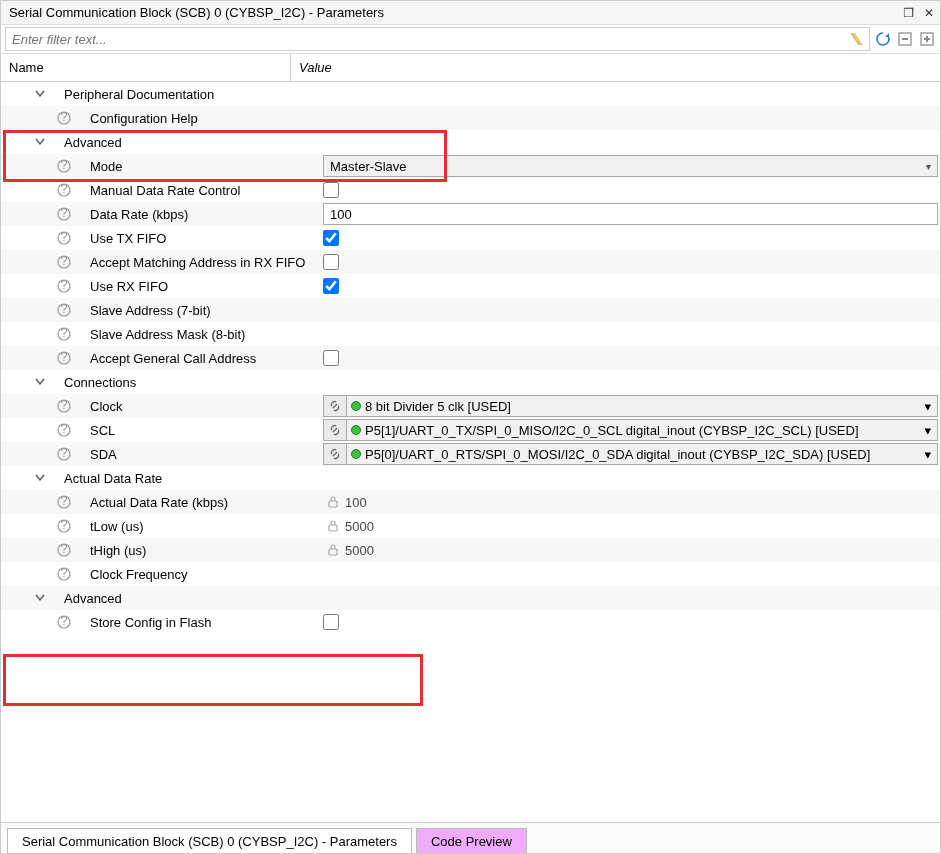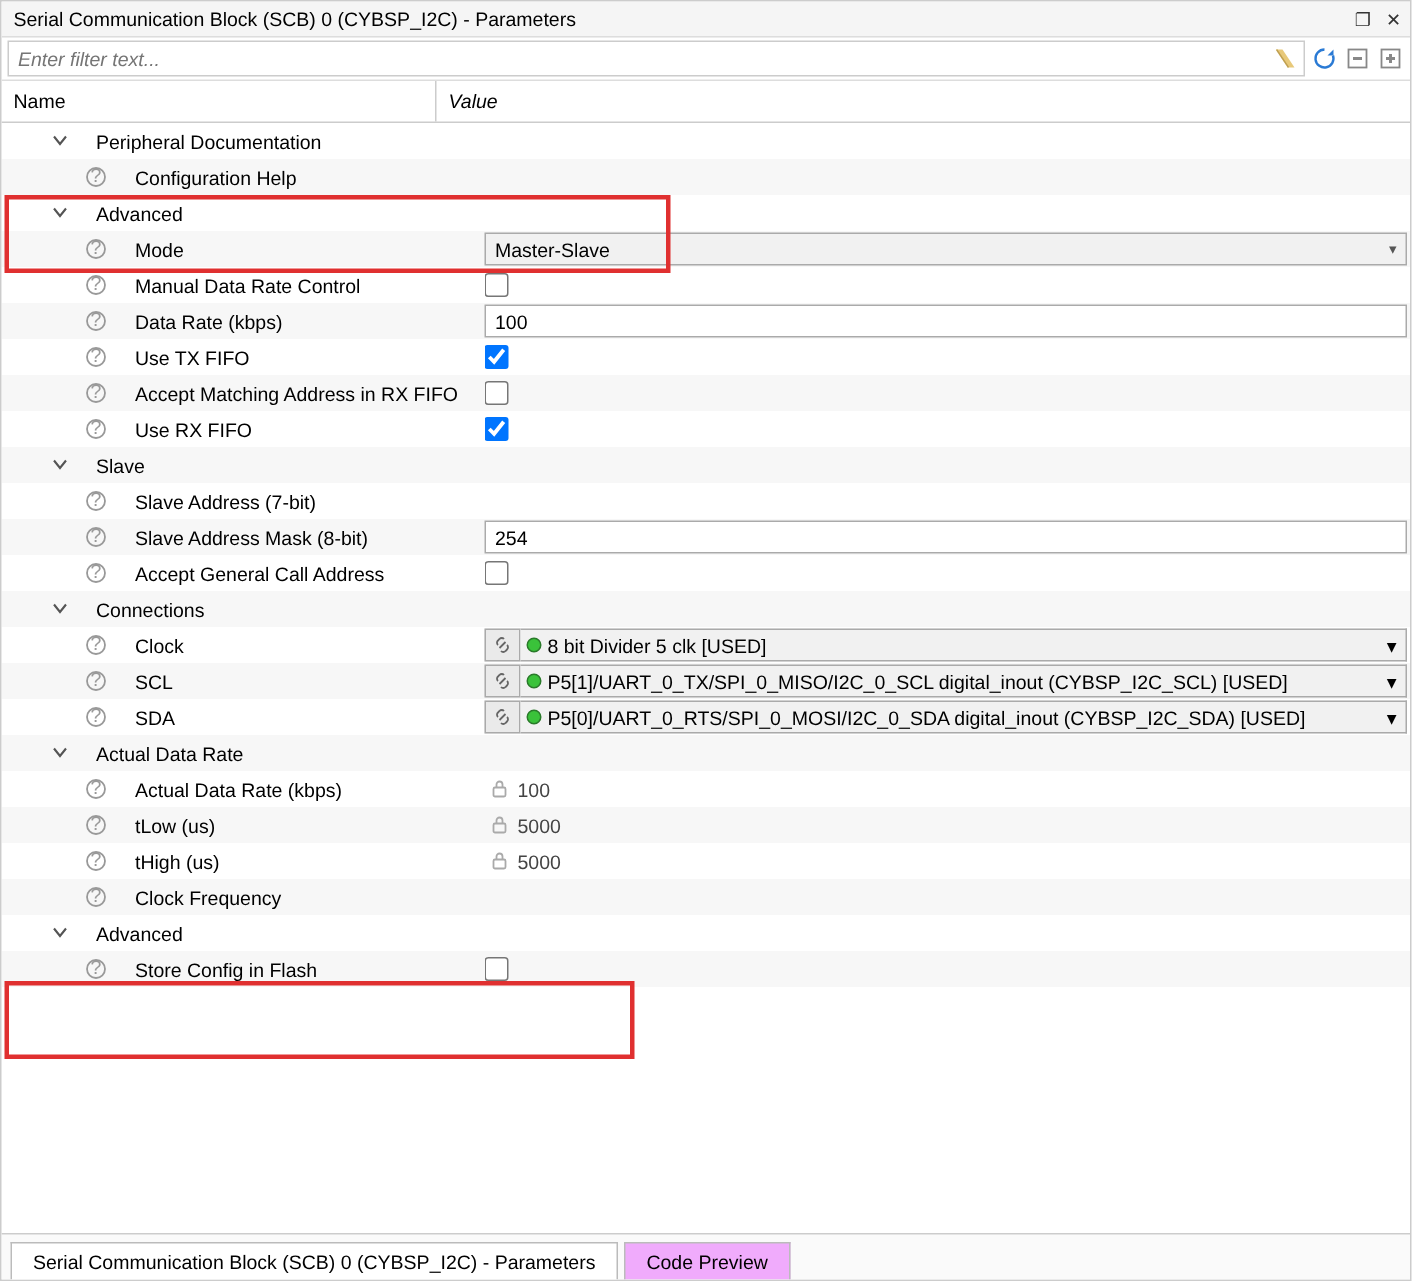--- a/index.html
+++ b/index.html
@@ -227,31 +227,20 @@
             <text x="7" y="10" text-anchor="middle" font-size="9" fill="#999">?</text>
           </svg>
         </span>
       <span>Use RX FIFO</span>
     </div>
     <div class="value-cell">
         <input type="checkbox" checked="" class="checkbox" style="">
       </div>
   </div>
 
-  <div class="row indent1">
-    <div class="name-cell">
-      <span class="chev">
-          <svg viewBox="0 0 10 10" width="10" height="10">
-            <path d="M1 2 L5 7 L9 2" fill="none" stroke="#555" stroke-width="1.4"></path>
-          </svg>
-        </span>
-      <span>Slave</span>
-    </div>
-    <div class="value-cell"></div>
-  </div>
   <div class="row indent2">
     <div class="name-cell">
       <span class="help-icon">
           <svg viewBox="0 0 14 14">
             <circle cx="7" cy="7" r="6" fill="none" stroke="#999" stroke-width="1.2"></circle>
             <text x="7" y="10" text-anchor="middle" font-size="9" fill="#999">?</text>
           </svg>
         </span>
       <span>Slave Address (7-bit)</span>
     </div>
@@ -259,23 +248,20 @@
   <div class="row indent2">
     <div class="name-cell">
       <span class="help-icon">
           <svg viewBox="0 0 14 14">
             <circle cx="7" cy="7" r="6" fill="none" stroke="#999" stroke-width="1.2"></circle>
             <text x="7" y="10" text-anchor="middle" font-size="9" fill="#999">?</text>
           </svg>
         </span>
       <span>Slave Address Mask (8-bit)</span>
     </div>
-    <div class="value-cell">
-        <input class="text-input" value="254" style="">
-      </div>
   </div>
   <div class="row indent2">
     <div class="name-cell">
       <span class="help-icon">
           <svg viewBox="0 0 14 14">
             <circle cx="7" cy="7" r="6" fill="none" stroke="#999" stroke-width="1.2"></circle>
             <text x="7" y="10" text-anchor="middle" font-size="9" fill="#999">?</text>
           </svg>
         </span>
       <span>Accept General Call Address</span>

